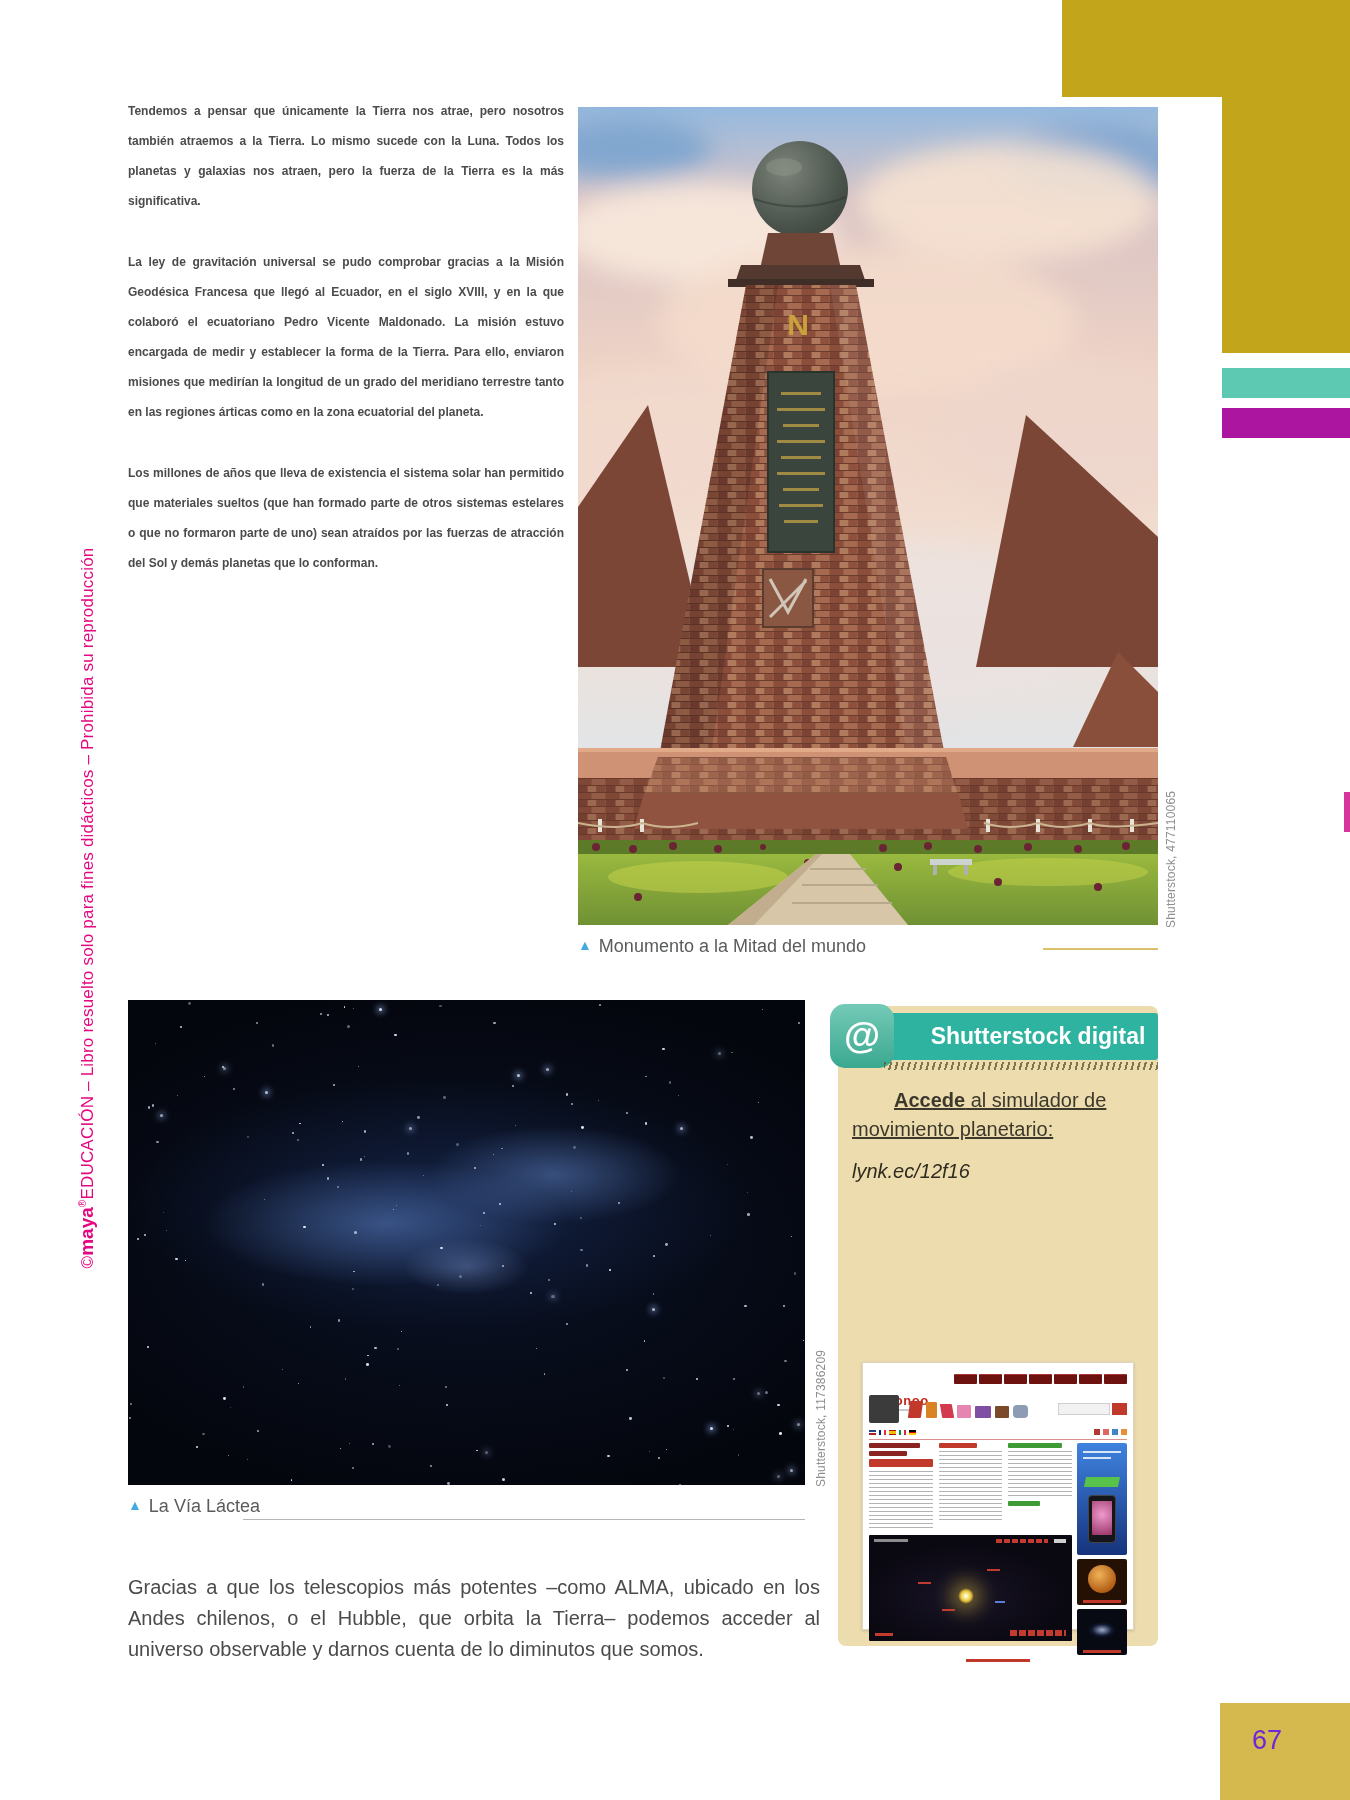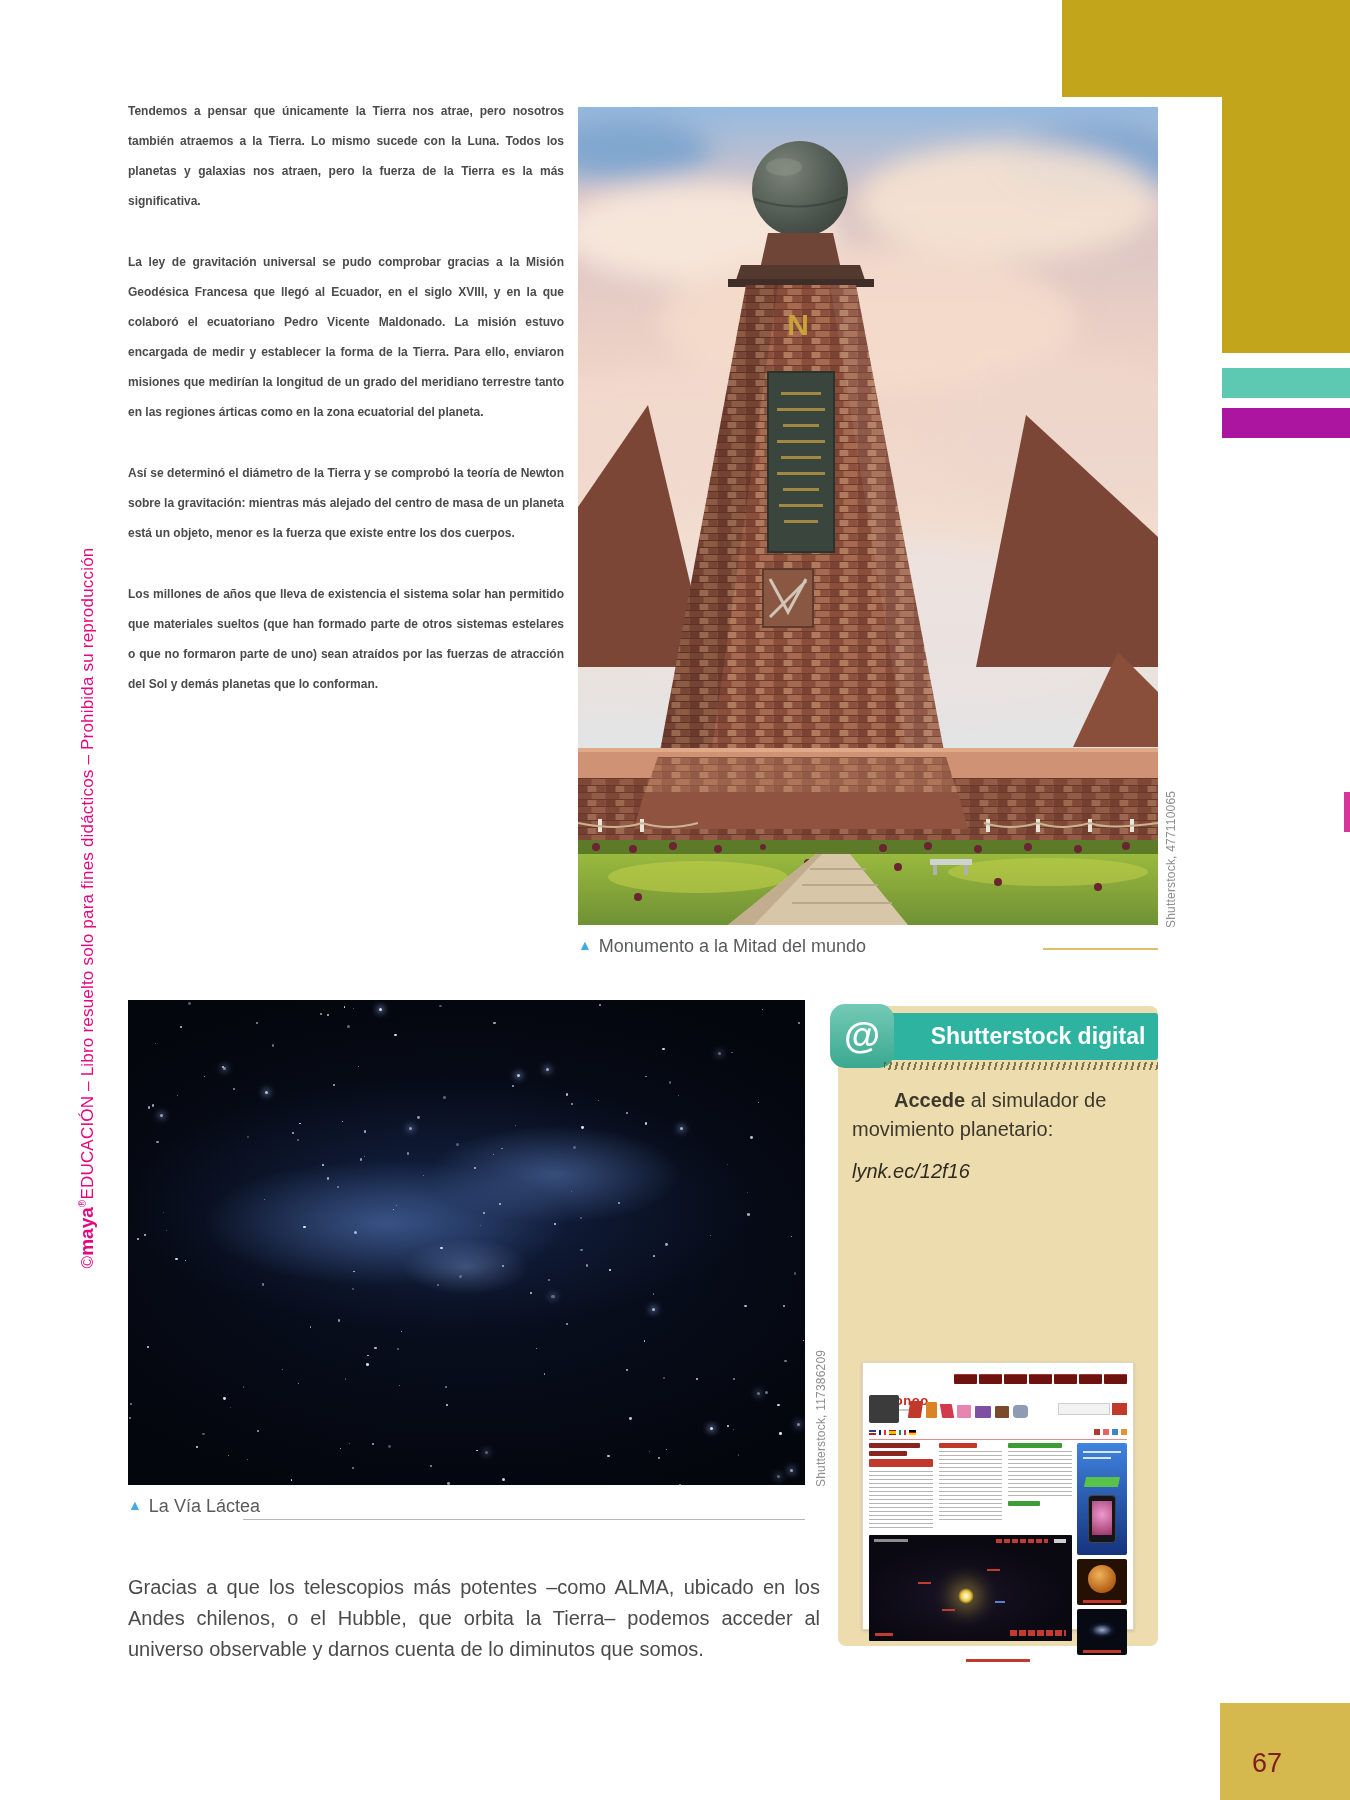--- a/index.html
+++ b/index.html
@@ -8,21 +8,21 @@
   i,span,div,p{box-sizing:border-box;}
   i{font-style:normal;display:block;}
 
   
   .gold-a{position:absolute;left:1062px;top:0;width:160px;height:97px;background:#c3a51c;}
   .gold-b{position:absolute;left:1222px;top:0;width:128px;height:353px;background:#c3a51c;}
   .bar-teal{position:absolute;left:1222px;top:368px;width:128px;height:30px;background:#5ec9b2;}
   .bar-magenta{position:absolute;left:1222px;top:408px;width:128px;height:30px;background:#ab15a0;}
   .pink-edge{position:absolute;left:1344px;top:792px;width:6px;height:40px;background:#d6359c;}
   .pagenum-block{position:absolute;left:1220px;top:1703px;width:130px;height:97px;background:#d5b94e;}
-  .pagenum{position:absolute;left:32px;top:22px;color:#7f1d1d;font-size:27px;margin-top:23px;}
+  .pagenum{position:absolute;left:32px;top:22px;color:#6d28d9;font-size:27px;}
 
   
   .watermark{position:absolute;left:-392px;top:896px;width:960px;height:24px;text-align:center;
     transform:rotate(-90deg);color:#e40880;font-size:17px;letter-spacing:.2px;white-space:nowrap;}
   .watermark .brand{font-weight:bold;font-size:19px;letter-spacing:0;}
   .watermark sup{font-size:10px;}
 
   
   .main-col{position:absolute;left:128px;top:96px;width:436px;font-size:12px;line-height:30px;text-align:justify;font-weight:bold;}
   .main-col p{margin:0 0 31px 0;}
@@ -57,21 +57,21 @@
   .comp-box{position:absolute;left:838px;top:1006px;width:320px;height:640px;background:#ecdcae;border-radius:8px;}
   .comp-icon{position:absolute;left:-8px;top:-2px;width:64px;height:64px;border-radius:15px;
     background:linear-gradient(180deg,#74cab6,#3aa890);display:flex;align-items:center;justify-content:center;
     color:#ffffff;font-size:37px;font-weight:bold;}
   .comp-header{position:absolute;left:22px;top:7px;right:0;height:47px;background:#2eb3a0;border-radius:3px;
     color:#ffffff;font-weight:bold;font-size:23px;display:flex;align-items:center;justify-content:center;padding-left:58px;}
   .comp-hatch{position:absolute;left:46px;top:56px;right:0;height:8px;
     background:repeating-linear-gradient(105deg, rgba(92,82,42,.75) 0 2px, rgba(0,0,0,0) 2px 6px);}
   .comp-body{position:absolute;left:14px;right:13px;top:80px;color:#3c382c;font-size:20px;line-height:29px;}
   .comp-body p{margin:0 0 13px 0;}
-  .comp-body .ind{text-indent:42px;}
+  .comp-body .ind{text-indent:42px;text-decoration:underline;}
   .comp-link{font-style:italic;color:#2f2b20;font-size:20px;}
 
   
   .mini-site{position:absolute;left:24px;top:356px;width:272px;height:268px;background:#ffffff;
     border:1px solid #ddd6c2;box-shadow:0 1px 3px rgba(0,0,0,.15);padding:6px;font-size:0;}
   .ms-top{display:flex;align-items:center;gap:6px;height:20px;}
   .ms-logo{font-size:13px;font-weight:bold;color:#c22a1e;letter-spacing:.5px;display:block;line-height:12px;margin-top:48px;}
   .ms-tag{width:52px;height:2px;background:#c9c9c9;margin-top:2px;}
   .ms-nav{display:flex;gap:2px;margin-left:auto;}
   .ms-nav i{width:23px;height:10px;background:#6e1210;border-radius:1px;border-top:1px solid #a33;}
@@ -134,21 +134,20 @@
 <div class="gold-b"></div>
 <div class="bar-teal"></div>
 <div class="bar-magenta"></div>
 <div class="pink-edge"></div>
 
 <div class="watermark"><span>©</span><span class="brand">maya</span><sup>®</sup><span>EDUCACIÓN – Libro resuelto solo para fines didácticos – Prohibida su reproducción</span></div>
 
 <div class="main-col">
   <p>Tendemos a pensar que únicamente la Tierra nos atrae, pero nosotros también atraemos a la Tierra. Lo mismo sucede con la Luna. Todos los planetas y galaxias nos atraen, pero la fuerza de la Tierra es la más significativa.</p>
   <p>La ley de gravitación universal se pudo comprobar gracias a la Misión Geodésica Francesa que llegó al Ecuador, en el siglo XVIII, y en la que colaboró el ecuatoriano Pedro Vicente Maldonado. La misión estuvo encargada de medir y establecer la forma de la Tierra. Para ello, enviaron misiones que medirían la longitud de un grado del meridiano terrestre tanto en las regiones árticas como en la zona ecuatorial del planeta.</p>
-  <p>Así se determinó el diámetro de la Tierra y se comprobó la teoría de Newton sobre la gravitación: mientras más alejado del centro de masa de un planeta está un objeto, menor es la fuerza que existe entre los dos cuerpos.</p>
   <p>Los millones de años que lleva de existencia el sistema solar han permitido que materiales sueltos (que han formado parte de otros sistemas estelares o que no formaron parte de uno) sean atraídos por las fuerzas de atracción del Sol y demás planetas que lo conforman.</p>
 </div>
 
 <div class="monument">
 <svg width="580" height="818" viewBox="0 0 580 818" xmlns="http://www.w3.org/2000/svg">
   <defs>
     <linearGradient id="sky" x1="0" y1="0" x2="0" y2="1">
       <stop offset="0" stop-color="#96badf"></stop>
           <stop offset=".12" stop-color="#d9c3c4"></stop>
       <stop offset=".32" stop-color="#eed3c6"></stop>

